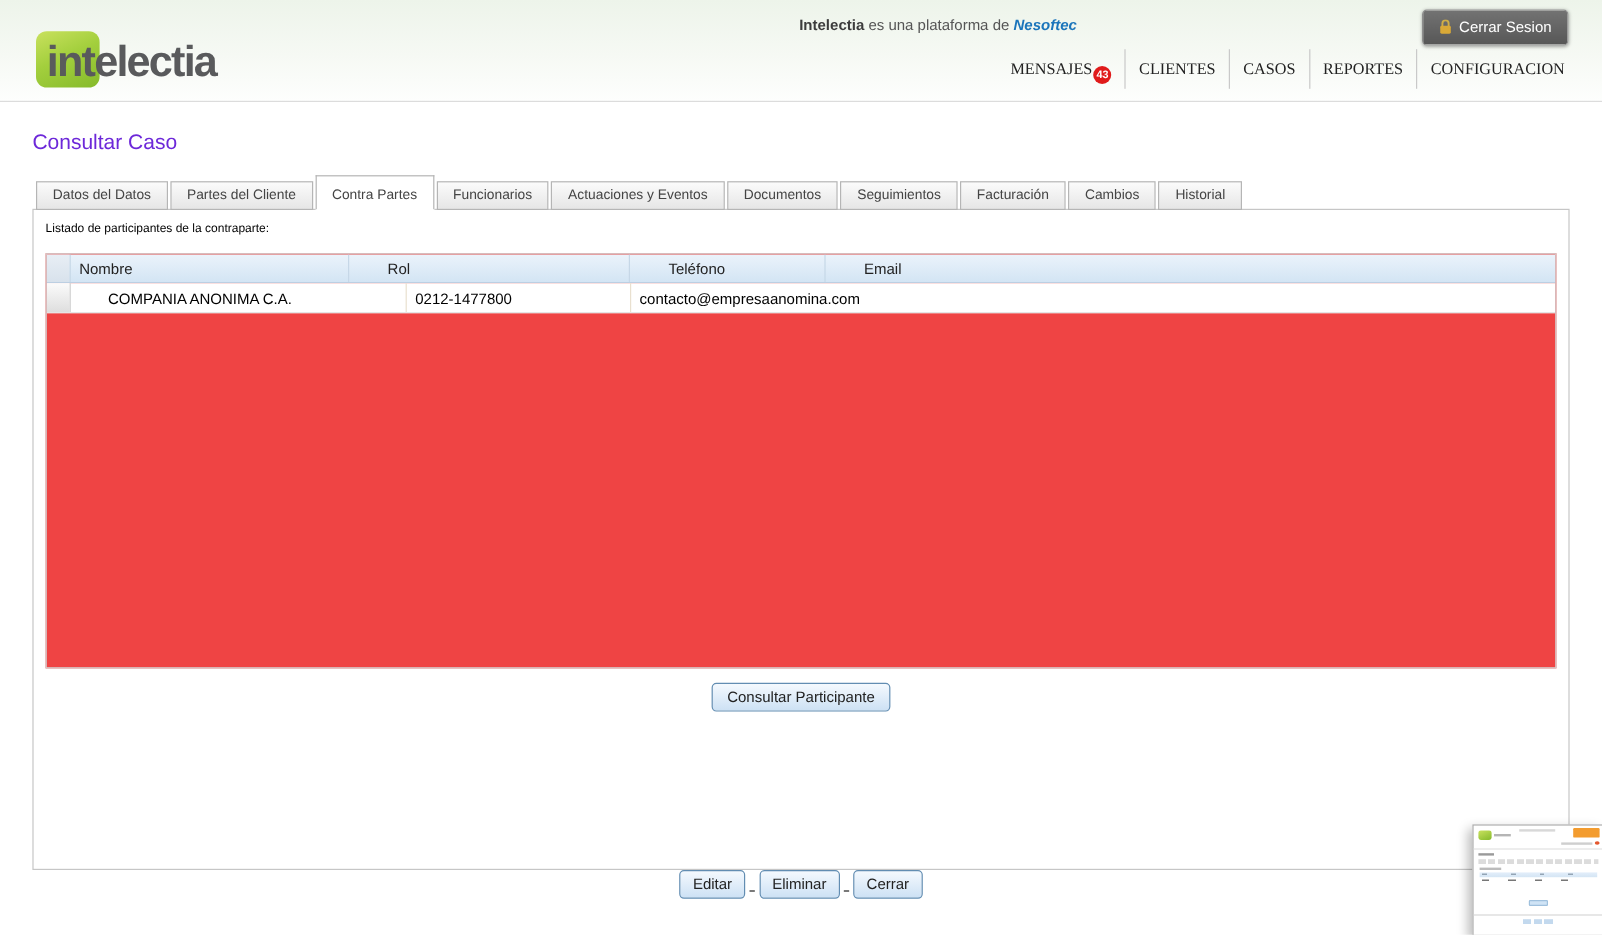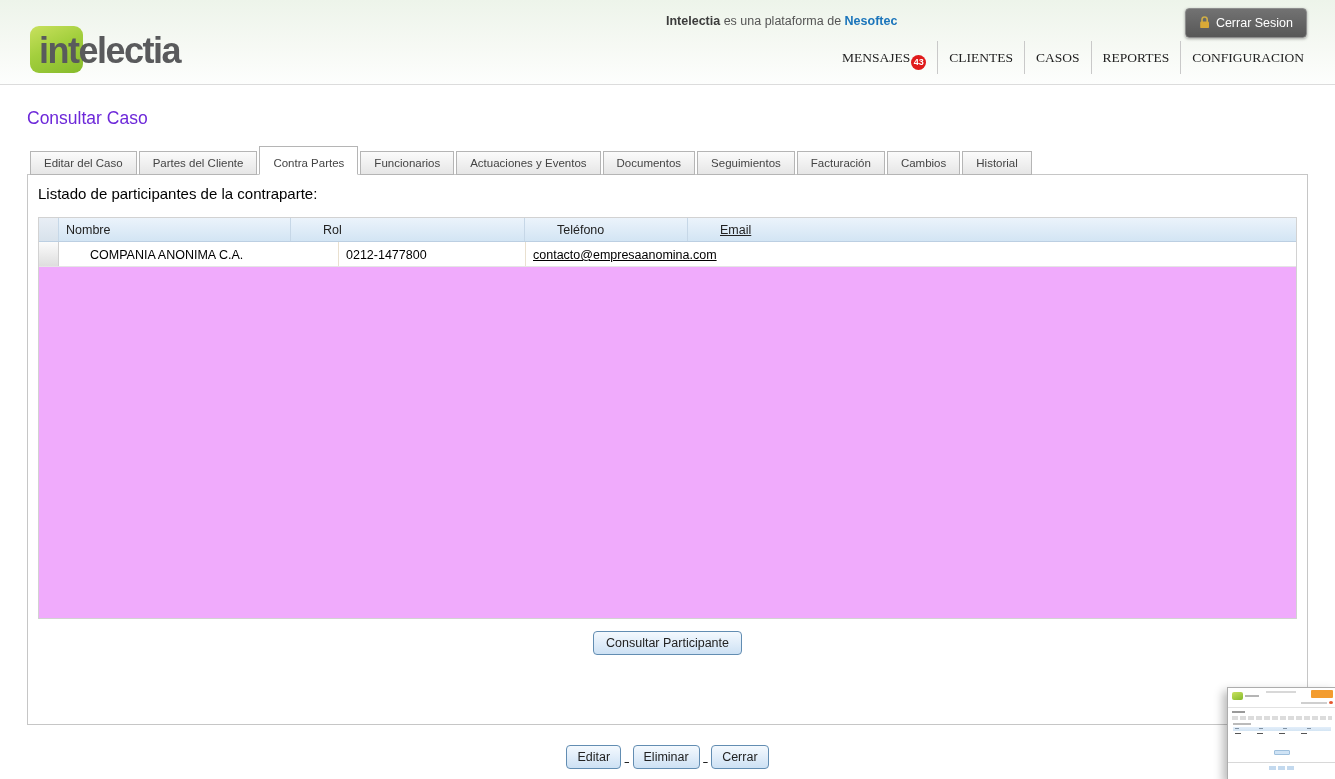--- a/index.html
+++ b/index.html
@@ -10,21 +10,21 @@
   }
 
   
   .header {
     position:relative; height:85px;
     background:linear-gradient(180deg,#edf4ea 0%,#f6f9f4 55%,#fdfefd 100%);
     border-bottom:1px solid #dcdcdc;
   }
   .platform-note { position:absolute; left:666px; top:14px; font-size:12.5px; color:#555; white-space:nowrap; }
   .platform-note .pn-brand { font-weight:bold; color:#3c3c3c; }
-  .platform-note .pn-company { font-weight:bold; color:#1b75bb; cursor:pointer; }
+  .platform-note .pn-company { font-weight:bold; color:#1b75bb; cursor:pointer;font-style:italic; }
 
   .logo { position:absolute; left:30px; top:26px; width:230px; height:52px; cursor:pointer; }
   .logo-box { position:absolute; left:0; top:0; width:53px; height:47px; border-radius:9px;
     background:linear-gradient(155deg,#c9e15e 0%,#a3cf3d 45%,#85ba2b 100%); }
   .logo-text { position:absolute; left:9px; top:4px; font-size:36px; font-weight:bold;
     color:#595a5c; letter-spacing:-1.5px; }
 
   .logout-btn {
     position:absolute; right:28px; top:8px; display:flex; align-items:flex-start; gap:6px;
     background:linear-gradient(#727272,#575757); color:#fff; font-size:12.5px;
@@ -44,38 +44,38 @@
   .page { padding:0 27px; }
   .page-title { margin:23px 0 0 0; font-size:17.5px; font-weight:normal; color:#6d28d9; }
 
   .tabs { display:flex; align-items:flex-end; gap:2px; padding-left:3px; margin-top:17px;
     position:relative; z-index:2; margin-bottom:-1px; }
   .tab { font-size:11.5px; color:#444; background:linear-gradient(#fbfbfb,#e6e6e6);
     border:1px solid #b5b5b5; padding:5px 13px; cursor:pointer; white-space:nowrap; }
   .tab.active { background:#fff; border-bottom:1px solid #fff; padding-top:10px; }
 
   .panel { position:relative; border:1px solid #c6c6c6; background:#fff; height:551px; }
-  .list-label { padding:10px 0 0 10px; font-size:15px; color:#000; }
-
-  .grid { margin:15px 10px 12px; border:1px solid #d2d2d2; height:402px; background:#f0abfc; overflow:hidden; }
+  .list-label { padding:10px 0 0 10px; font-size:10px; color:#000; }
+
+  .grid { margin:15px 10px 12px; border:1px solid #d2d2d2; height:346px; background:#ef4444; overflow:hidden; }
   .grid-head { display:flex; height:24px; background:linear-gradient(#ebf3fb,#d3e5f4);
     border-bottom:1px solid #bccfe2; }
   .gh-sel { width:20px; border-right:1px solid #c6d7e7; background:linear-gradient(#e8eef5,#d8e2ec); }
   .gh-cell { padding:5px 0 0 7px; font-size:12.5px; color:#222; }
   .gh-cell + .gh-cell { border-left:1px solid #c6d7e7;padding-left:32px; }
-  .gw1 { width:231px; } .gw2 { width:234px; } .gw3 { width:163px; } .gw4 { flex:1;text-decoration:underline; }
+  .gw1 { width:231px; } .gw2 { width:234px; } .gw3 { width:163px; } .gw4 { flex:1; }
   .grid-row { display:flex; height:25px; border-bottom:1px solid #e5e5e5; background:#fff; cursor:pointer;gap:24px; }
   .gr-sel { width:20px; background:linear-gradient(#fbfbfb,#dedede); border-right:1px solid #cfcfcf; }
   .gr-cell { padding:6px 0 0 7px; font-size:12.5px; color:#000; white-space:nowrap; overflow:hidden; }
   .gr-cell + .gr-cell { border-left:1px solid #e9e0cf; }
 
   .btn-blue { background:linear-gradient(#f4f9fe,#cde1f4); border:1px solid #628db2; border-radius:4px;
     color:#222; font-size:12.5px; padding:4px 12px; font-family:inherit; cursor:pointer;text-align:right; }
   .consult-wrap { text-align:center; margin-top:5px; }
-  .footer-actions { text-align:center; margin-top:20px;text-decoration:underline; }
+  .footer-actions { text-align:center; margin-top:0;text-decoration:underline; }
   .footer-actions .btn-blue { margin:0 3.5px; padding:4px 10px; }
 
   
   .thumb { position:absolute; left:1227px; top:687px; width:109px; height:93px; background:#fff;
     border:1px solid #adadad; box-shadow:-4px 4px 9px rgba(0,0,0,.28); z-index:10; cursor:pointer; }
   .thumb div { position:absolute; }
   .t-logo { left:4px; top:4px; width:11px; height:8px; border-radius:2px;
     background:linear-gradient(155deg,#c9e15e,#85ba2b); }
   .t-logoline { left:17px; top:7px; width:14px; height:2px; background:#b5b5b5; }
   .t-note { left:38px; top:3px; width:30px; height:2px; background:#d8d8d8; }
@@ -129,21 +129,21 @@
     <div class="nav-item"><span>REPORTES</span></div>
     <div class="nav-item"><span>CONFIGURACION</span></div>
   </div>
 </div>
 
 <div class="page">
 
   <h1 class="page-title">Consultar Caso</h1>
 
   <div class="tabs">
-    <div class="tab">Editar del Caso</div>
+    <div class="tab">Datos del Datos</div>
     <div class="tab">Partes del Cliente</div>
     <div class="tab active">Contra Partes</div>
     <div class="tab">Funcionarios</div>
     <div class="tab">Actuaciones y Eventos</div>
     <div class="tab">Documentos</div>
     <div class="tab">Seguimientos</div>
     <div class="tab">Facturación</div>
     <div class="tab">Cambios</div>
     <div class="tab">Historial</div>
   </div>

